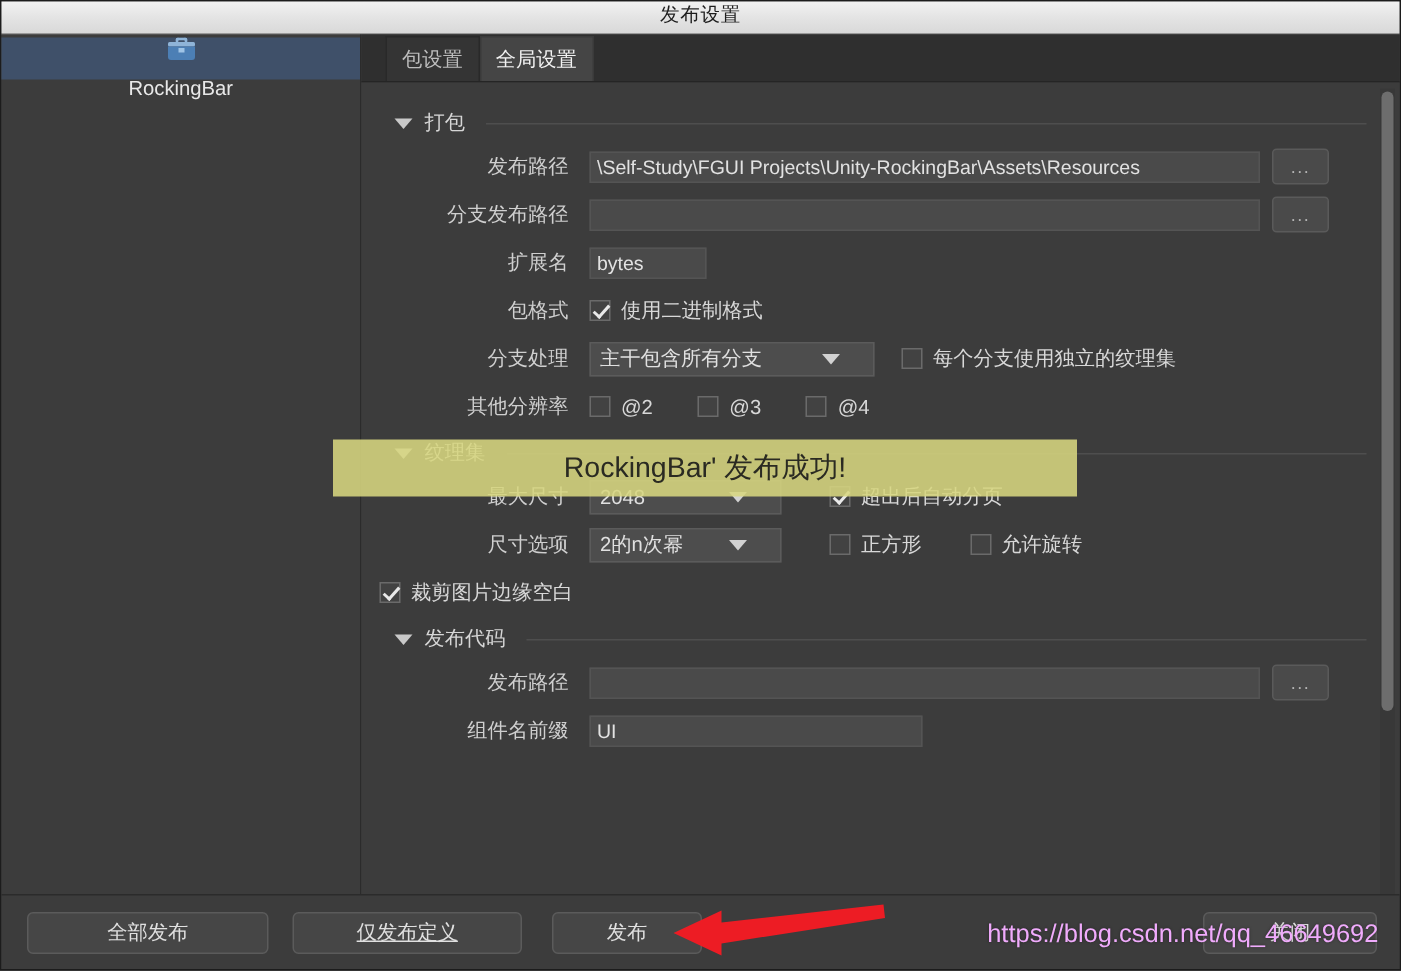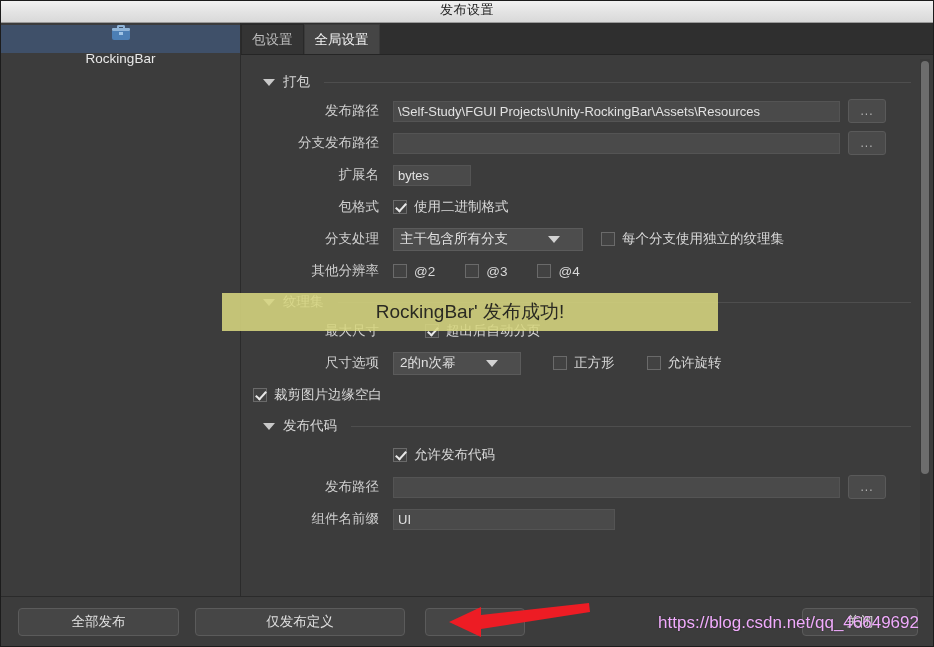--- a/index.html
+++ b/index.html
@@ -72,21 +72,21 @@
     display: flex; flex-direction: column;
     min-width: 0; position: relative;
   }
 
   
   .tabstrip {
     height: 32px; flex: 0 0 32px;
     display: flex; align-items: flex-end;
     background: #2f2f2f;
     border-bottom: 1px solid #252525;
-    padding-left: 0;
+    padding-left: 16px;
   }
   .tab {
     height: 30px; min-width: 62px;
     display: flex; align-items: center; justify-content: center;
     padding: 0 10px;
     font-size: 13.5px;
     color: #bdbdbd;
     background: #343434;
     border: 1px solid #292929;
     border-bottom: none;
@@ -219,21 +219,21 @@
     position: relative;
   }
   .btn {
     height: 28px;
     background: #464646;
     border: 1px solid #5b5b5b; border-radius: 4px;
     color: #e0e0e0; font-size: 13.5px;
     display: flex; align-items: center; justify-content: center;
   }
   .btn.all     { width: 161px; margin-left: 17px; }
-  .btn.defonly { width: 210px; margin-left: 16px; }
+  .btn.defonly { width: 153px; margin-left: 16px; text-decoration: underline; }
   .btn.publish { width: 100px; margin-left: 20px; }
   .btn.close   { width: 116px; position: absolute; right: 15px; }
 
   .watermark {
     position: absolute; right: 14px; top: 16px;
     color: #f0abfc; font-size: 17px;
     z-index: 30; pointer-events: none;
     text-shadow: 0 0 2px rgba(0,0,0,0.4);
   }
 
@@ -338,20 +338,24 @@
 
           <div class="section">
             <div class="section-head">
               <span class="tri"></span>
               <span>纹理集</span>
               <span class="rule"></span>
             </div>
 
             <div class="row">
               <div class="row-label">最大尺寸</div>
+              <div class="select w-small">
+                <span>2048</span>
+                <span class="caret"></span>
+              </div>
               <div class="cb-wrap gap-xl">
                 <span class="cb checked"></span>
                 <span>超出后自动分页</span>
               </div>
             </div>
 
             <div class="row">
               <div class="row-label">尺寸选项</div>
               <div class="select w-small">
                 <span>2的n次幂</span>
@@ -375,27 +379,20 @@
             </div>
           </div>
 
           <div class="section">
             <div class="section-head">
               <span class="tri"></span>
               <span>发布代码</span>
               <span class="rule"></span>
             </div>
 
-            <div class="row">
-              <div class="row-label"></div>
-              <div class="cb-wrap">
-                <span class="cb checked"></span>
-                <span>允许发布代码</span>
-              </div>
-            </div>
 
             <div class="row">
               <div class="row-label">发布路径</div>
               <div class="text-input code"></div>
               <div class="dots-btn">...</div>
             </div>
 
             <div class="row">
               <div class="row-label">组件名前缀</div>
               <div class="text-input prefix">UI</div>

